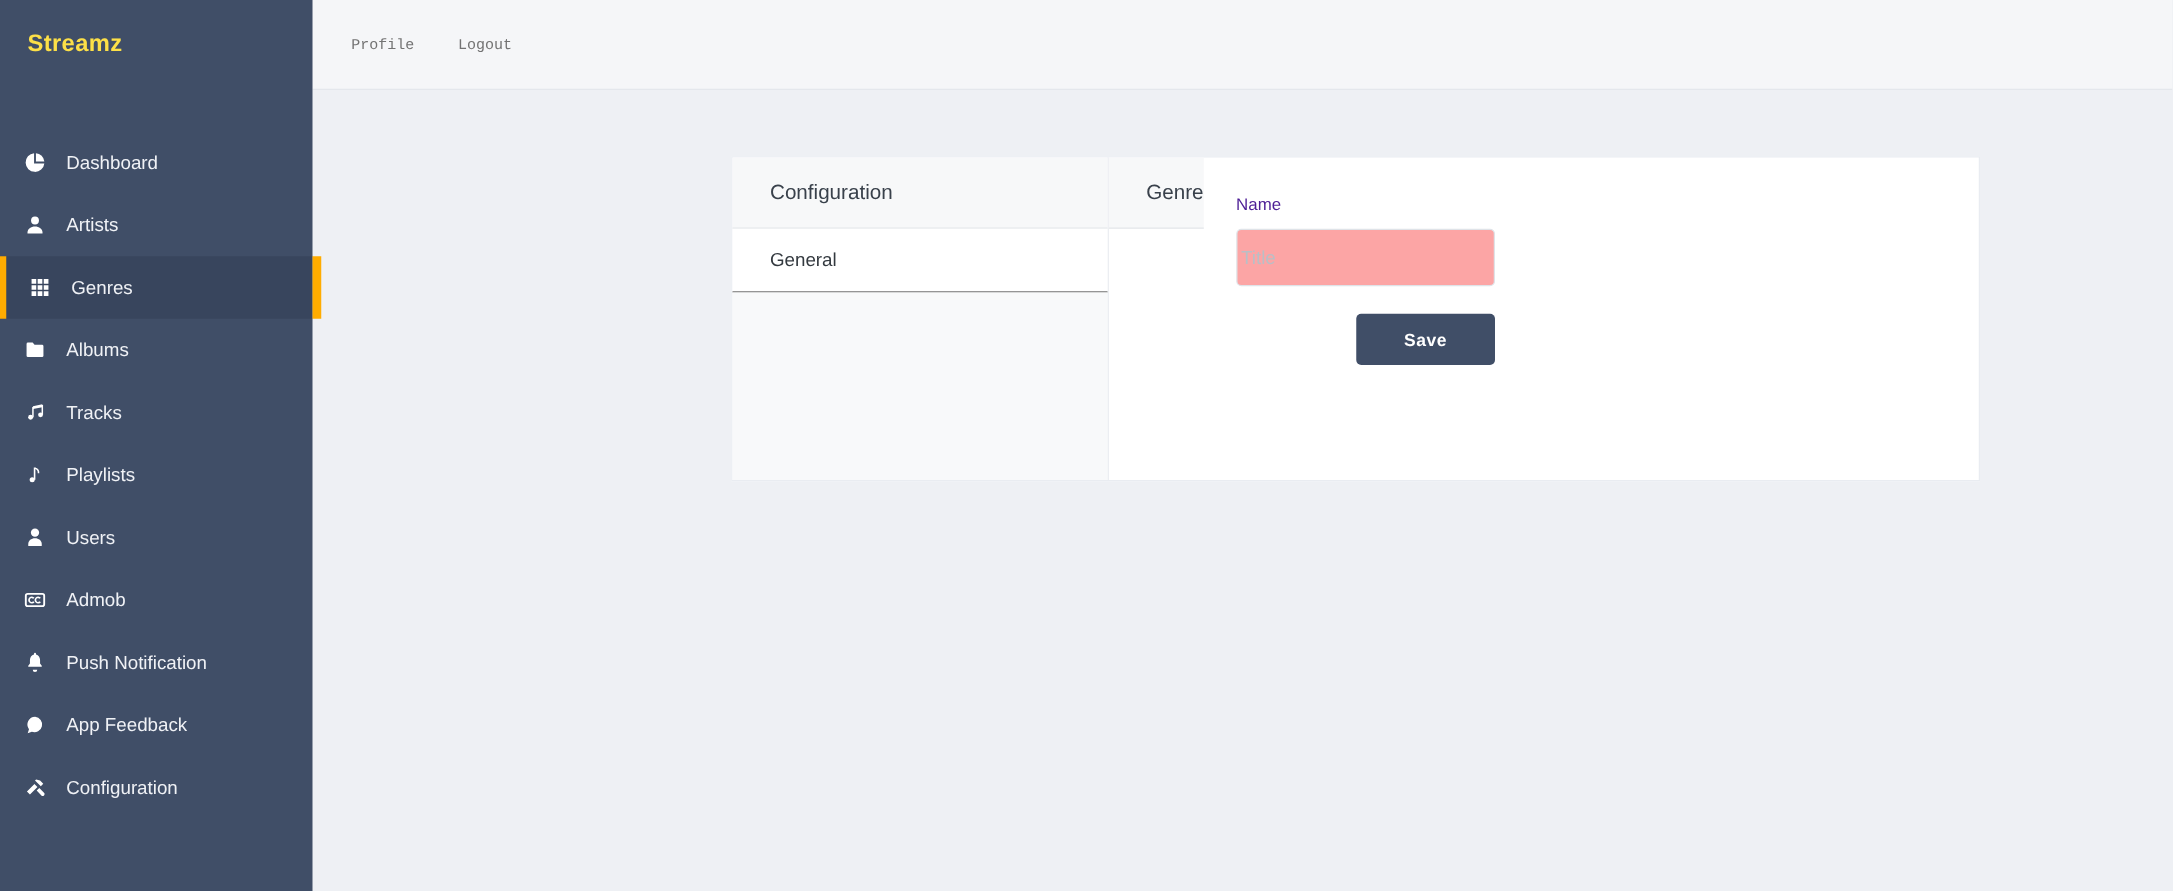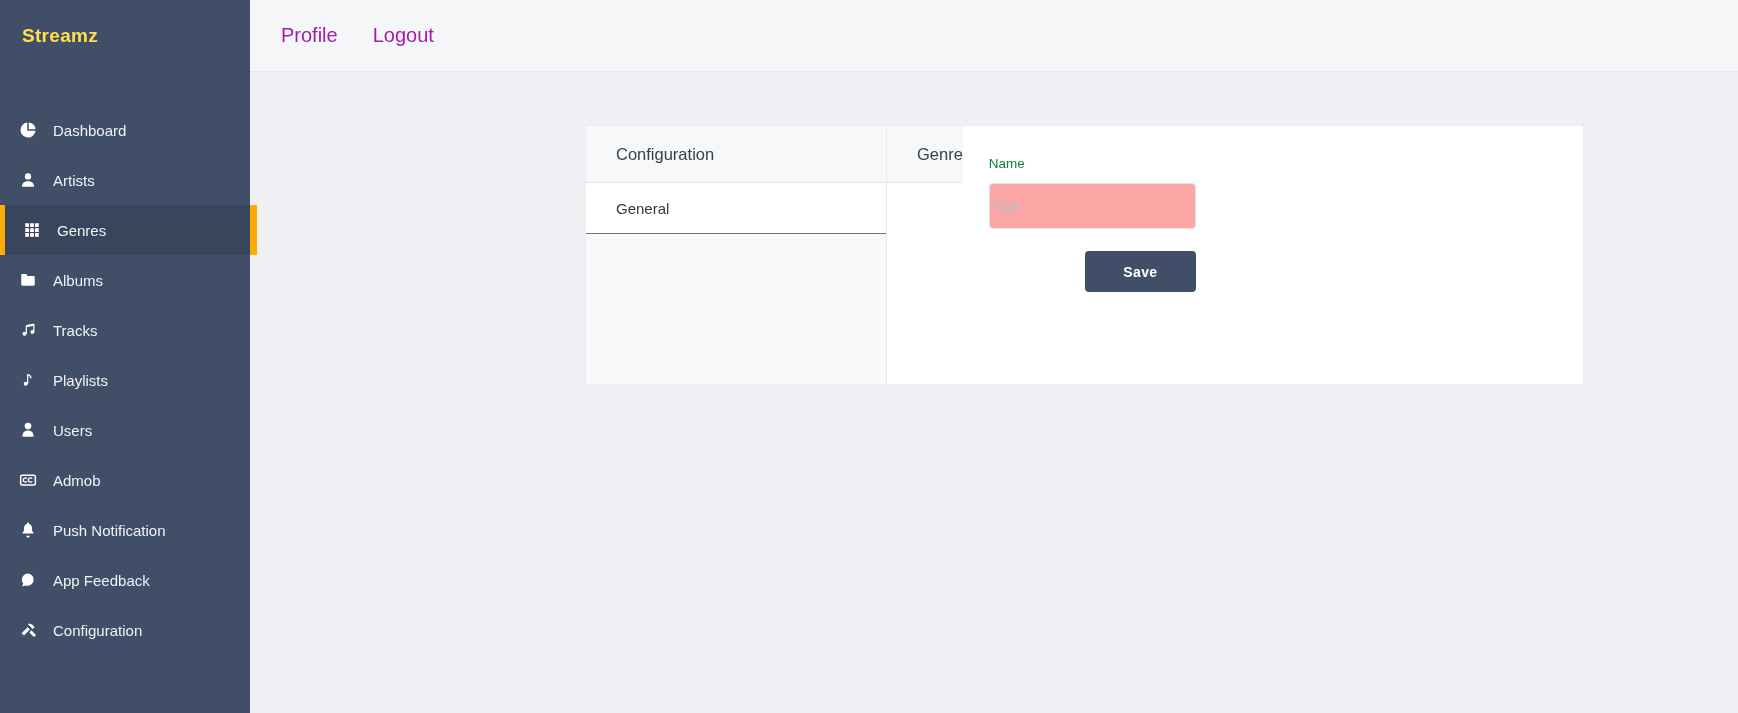--- a/index.html
+++ b/index.html
@@ -43,21 +43,21 @@
     width:7px;height:100%;background:var(--accent);
   }
   
   .right-col{flex:1;display:flex;flex-direction:column;min-width:0;}
   .topbar{
     height:72px;flex:0 0 72px;background:#f5f6f8;
     border-bottom:1px solid #e4e7ec;
     display:flex;align-items:center;padding-left:31px;gap:35px;
     box-sizing:border-box;
   }
-  .topbar a{color:#a21caf;font-size:20px;text-decoration:none;cursor:pointer;}
+  .topbar a{color:#737373;font-size:12px;text-decoration:none;cursor:pointer;font-family:Liberation Mono, monospace;}
   .main{flex:1;background:#eef0f4;}
   
   .card{
     margin:53px 0 0 335px;width:999px;height:260px;
     background:#ffffff;border:1px solid #e9ecf1;box-sizing:border-box;
     display:flex;
   }
   .panel-left{
     flex:0 0 301px;width:301px;box-sizing:border-box;
     border-right:1px solid #e6e9ee;
@@ -71,21 +71,21 @@
   }
   .menu-row{
     height:51px;flex:0 0 51px;background:#ffffff;
     border-bottom:1px solid #737373;
     display:flex;align-items:center;padding-left:30px;
     font-size:15px;color:#33393f;cursor:pointer;box-sizing:border-box;
   }
   .panel-left-fill{flex:1;background:#f8f9fa;}
   .panel-right{flex:1;display:flex;flex-direction:row;min-width:0;}
   .panel-body{padding:30px 24px 0 26px;}
-  .field-label{font-size:13.5px;color:#15803d;margin-bottom:12px;}
+  .field-label{font-size:13.5px;color:#4c1d95;margin-bottom:12px;}
   .text-input{
     display:block;width:100%;box-sizing:border-box;height:46px;
     border:1px solid #dfe3e8;border-radius:4px;background:#fca5a5;
     padding:0 3px;font-size:15px;color:#333;outline:none;
     font-family:"Liberation Sans",sans-serif;
   }
   .text-input::placeholder{color:#b9bfc6;}
   .actions{display:flex;justify-content:flex-end;margin-top:22px;}
   .save-btn{
     width:111px;height:41px;background:#404e67;color:#ffffff;

